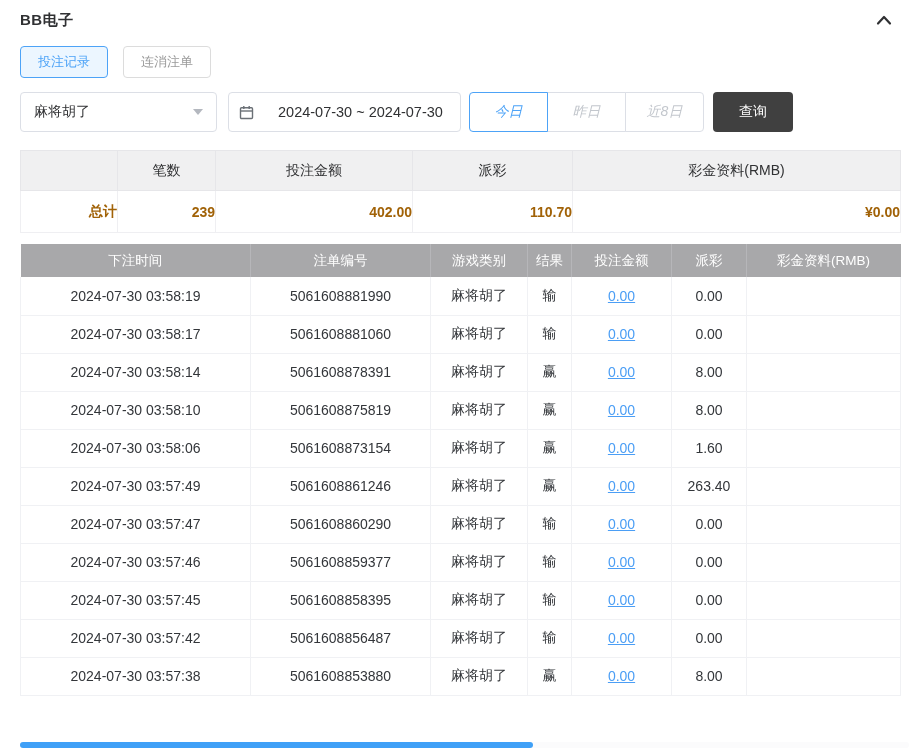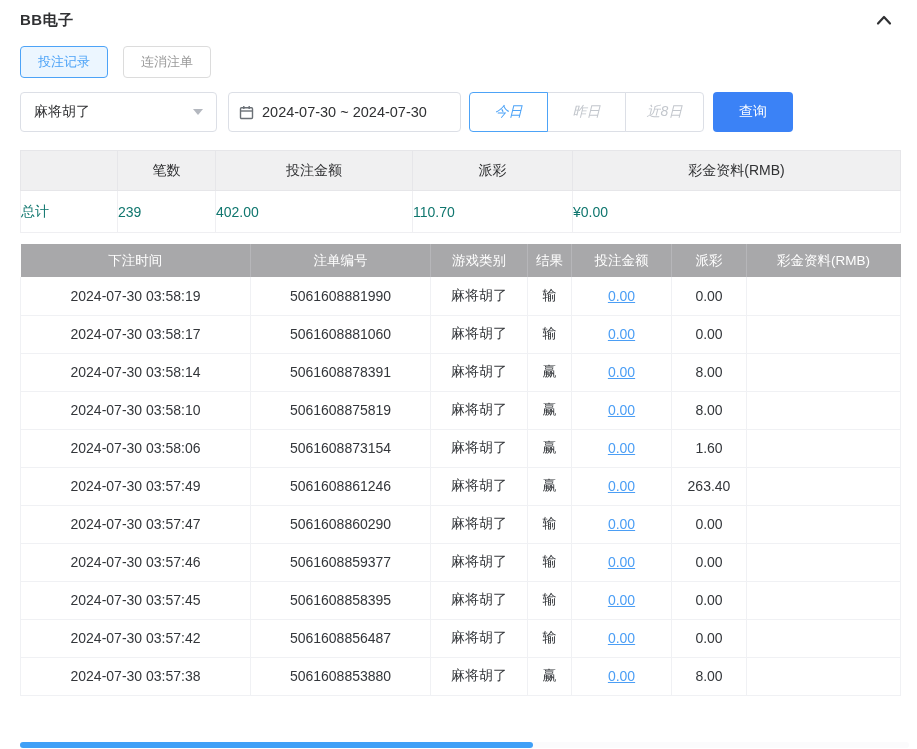--- a/index.html
+++ b/index.html
@@ -40,48 +40,49 @@
     padding:0 13px; font-size:14px; color:#303133; cursor:pointer; background:#fff;
   }
   .caret {
     width:0; height:0;
     border-left:5px solid transparent; border-right:5px solid transparent;
     border-top:6px solid #b4b8bf;
   }
   .date-range {
     margin-left:11px; width:233px; height:40px;
     border:1px solid #dcdfe6; border-radius:4px;
-    display:flex; align-items:center; gap:8px;
+    display:flex; align-items:center; gap:24px;
     padding:0 10px; font-size:14.5px; color:#303133; cursor:pointer; background:#fff;
   }
   .btn-group { display:flex; margin-left:8px; }
   .qb {
     width:79px; height:40px; background:#fff;
     border:1px solid #dcdfe6; color:#c3c7cd;
     font-size:14px; cursor:pointer; font-family:inherit;font-style:italic;
   }
   .qb + .qb { margin-left:-1px; }
   .qb:first-child { border-radius:4px 0 0 4px; }
   .qb:last-child { border-radius:0 4px 4px 0; }
   .qb.active { border-color:#4da3f7; color:#4da3f7; position:relative; z-index:1; }
   .search-btn {
     margin-left:9px; width:80px; height:40px;
-    background:#3b82f6; border:none; border-radius:4px;
+    background:#404040; border:none; border-radius:4px;
     color:#fff; font-size:14px; cursor:pointer; font-family:inherit;
   }
   
   table { border-collapse:collapse; width:100%; table-layout:fixed; }
   .summary { margin-top:18px; font-size:14px; }
   .summary th {
     background:#f0f0f1; font-weight:normal; color:#303133;
     height:40px; border:1px solid #e6e6e9; text-align:center;
   }
   .summary td {
-    background:#fff; height:42px; text-align:left; color:#0f766e;
+    background:#fff; height:42px; text-align:right; color:#a16207;
     border:1px solid #efeff2;
+    font-weight:bold;
   }
   
   .records { margin-top:11px; font-size:14px; }
   .records th {
     background:#a8a8aa; color:#fff; font-weight:normal; font-size:13.5px;
     height:33px; text-align:center; border-right:1px solid #b6b6b9;
   }
   .records th:last-child { border-right:1px solid #a8a8aa; }
   .records td {
     height:38px; text-align:center; color:#33363a;

